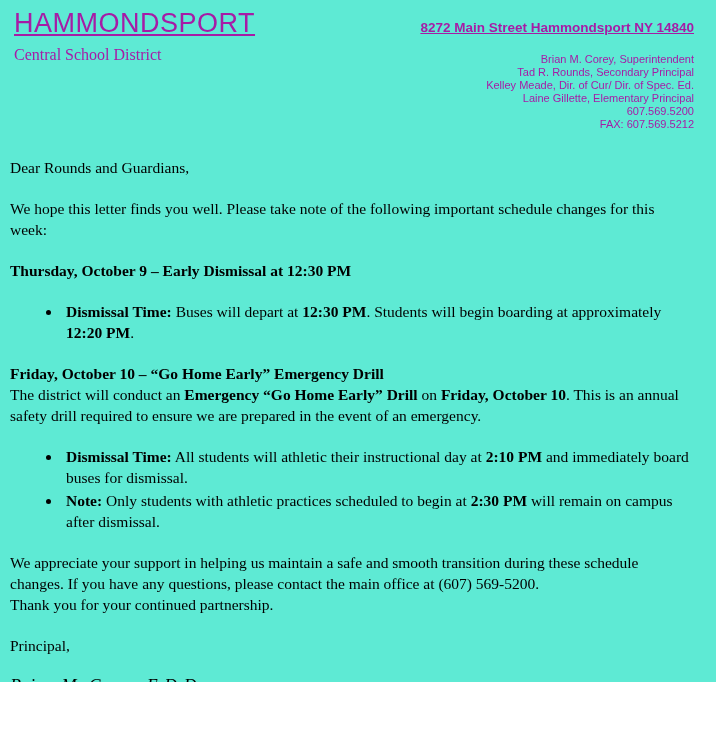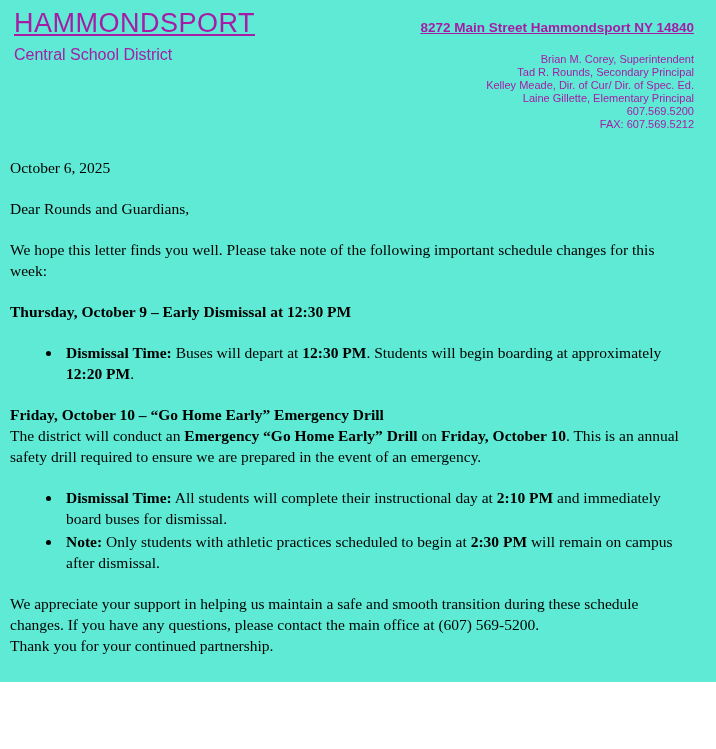--- a/index.html
+++ b/index.html
@@ -26,20 +26,21 @@
   .lh-left { margin-left: 4px; }
   .lh-title {
     font-size: 27px;
     letter-spacing: 0.5px;
     text-decoration: underline;
     line-height: 1.15;
   }
   .lh-subtitle {
     font-size: 16px;
     margin-top: 7px;
+    font-family: Liberation Serif, serif;
   }
   .lh-right { text-align: right; }
   .lh-address {
     font-size: 13.5px;
     font-weight: bold;
     text-decoration: underline;
     margin-top: 12px;
   }
   .lh-admins {
     margin-top: 18px;
@@ -83,38 +84,37 @@
         <div>Kelley Meade, Dir. of Cur/ Dir. of Spec. Ed.</div>
         <div>Laine Gillette, Elementary Principal</div>
         <div>607.569.5200</div>
         <div>FAX: 607.569.5212</div>
       </div>
     </div>
   </header>
 
   <main class="letter-body">
 
-    <p>October 6, 2025</p>
 
     <p>Dear Rounds and Guardians,</p>
 
     <p>We hope this letter finds you well. Please take note of the following important schedule changes for this week:</p>
 
     <p class="bold">Thursday, October 9 – Early Dismissal at 12:30 PM</p>
 
     <ul class="bullets">
       <li><strong>Dismissal Time:</strong><span> Buses will depart at </span><strong>12:30 PM</strong><span>. Students will begin boarding at approximately </span><strong>12:20 PM</strong><span>.</span></li>
     </ul>
 
     <p class="bold tight">Friday, October 10 – “Go Home Early” Emergency Drill</p>
 
     <p><span>The district will conduct an </span><strong>Emergency “Go Home Early” Drill</strong><span> on </span><strong>Friday, October 10</strong><span>. This is an annual safety drill required to ensure we are prepared in the event of an emergency.</span></p>
 
     <ul class="bullets">
-      <li><strong>Dismissal Time:</strong><span> All students will complete their instructional day at </span><strong>2:10 PM</strong><span> and immediately board buses for dismissal.</span></li>
+      <li><strong>Dismissal Time:</strong><span> All students will athletic their instructional day at </span><strong>2:10 PM</strong><span> and immediately board buses for dismissal.</span></li>
       <li><strong>Note:</strong><span> Only students with athletic practices scheduled to begin at </span><strong>2:30 PM</strong><span> will remain on campus after dismissal.</span></li>
     </ul>
 
     <p class="tight">We appreciate your support in helping us maintain a safe and smooth transition during these schedule changes. If you have any questions, please contact the main office at (607) 569-5200.</p>
     <p>Thank you for your continued partnership.</p>
 
     <p>Principal,</p>
 
     <div class="signature">Brian M. Corey, E.D.D.</div>
 

